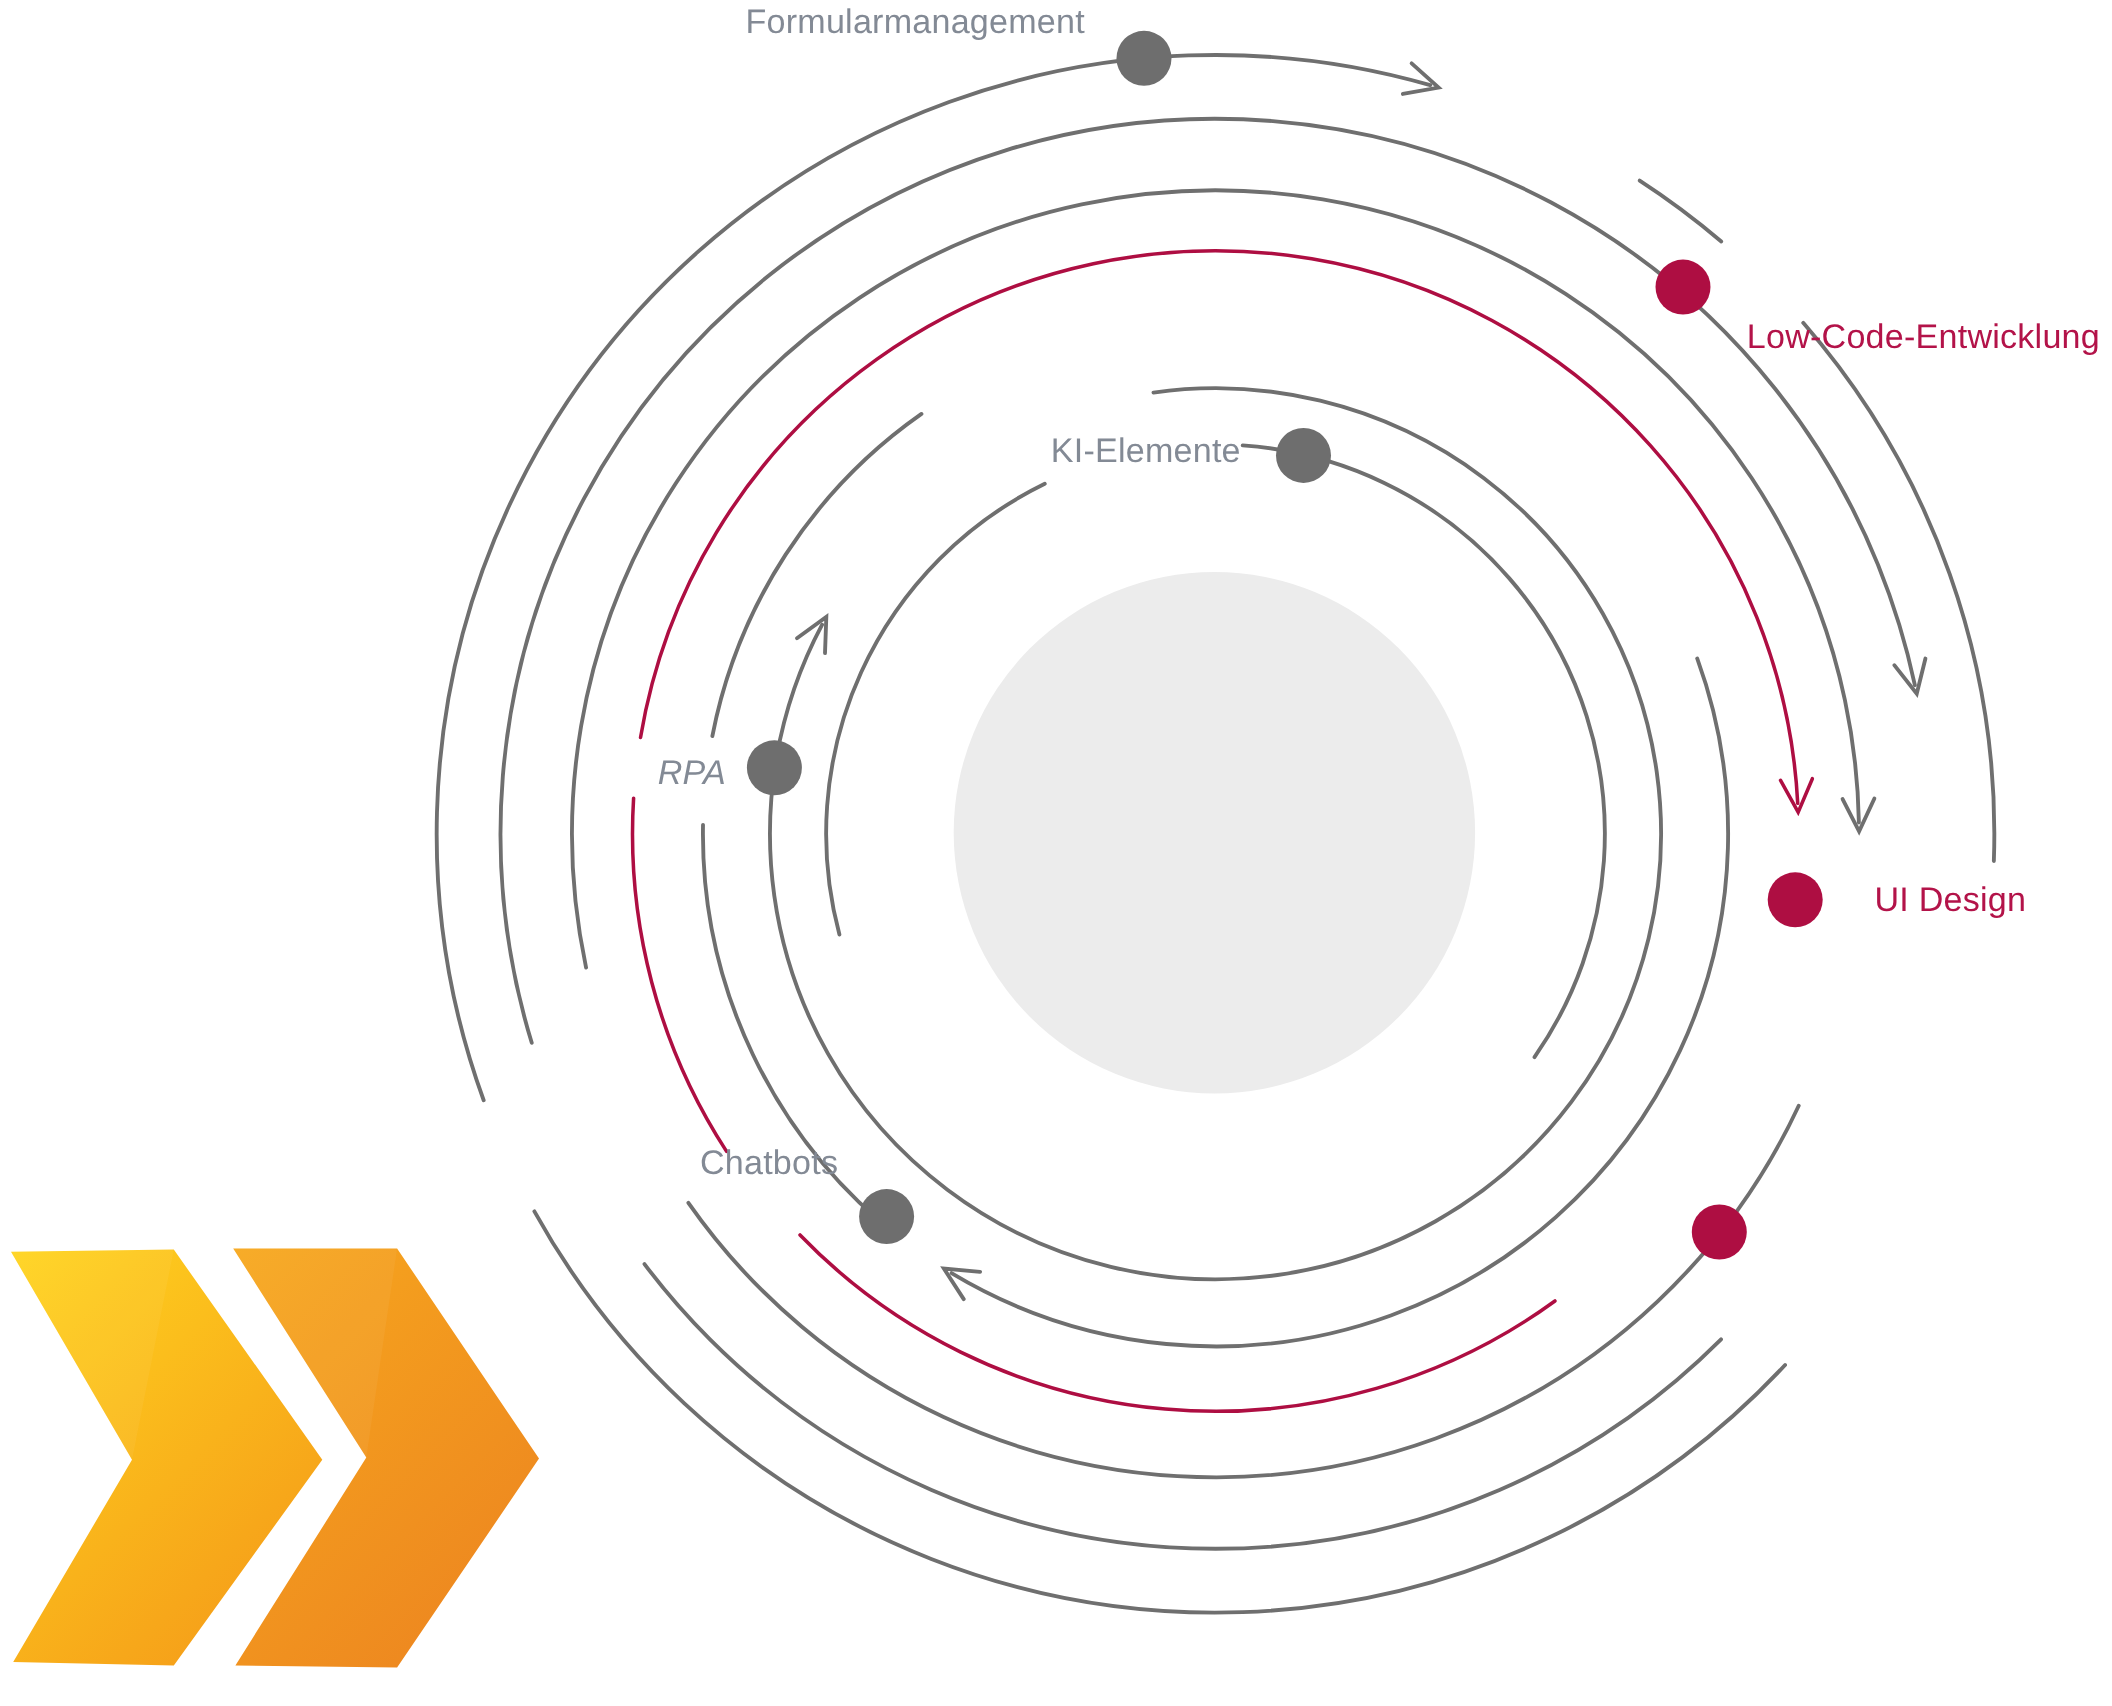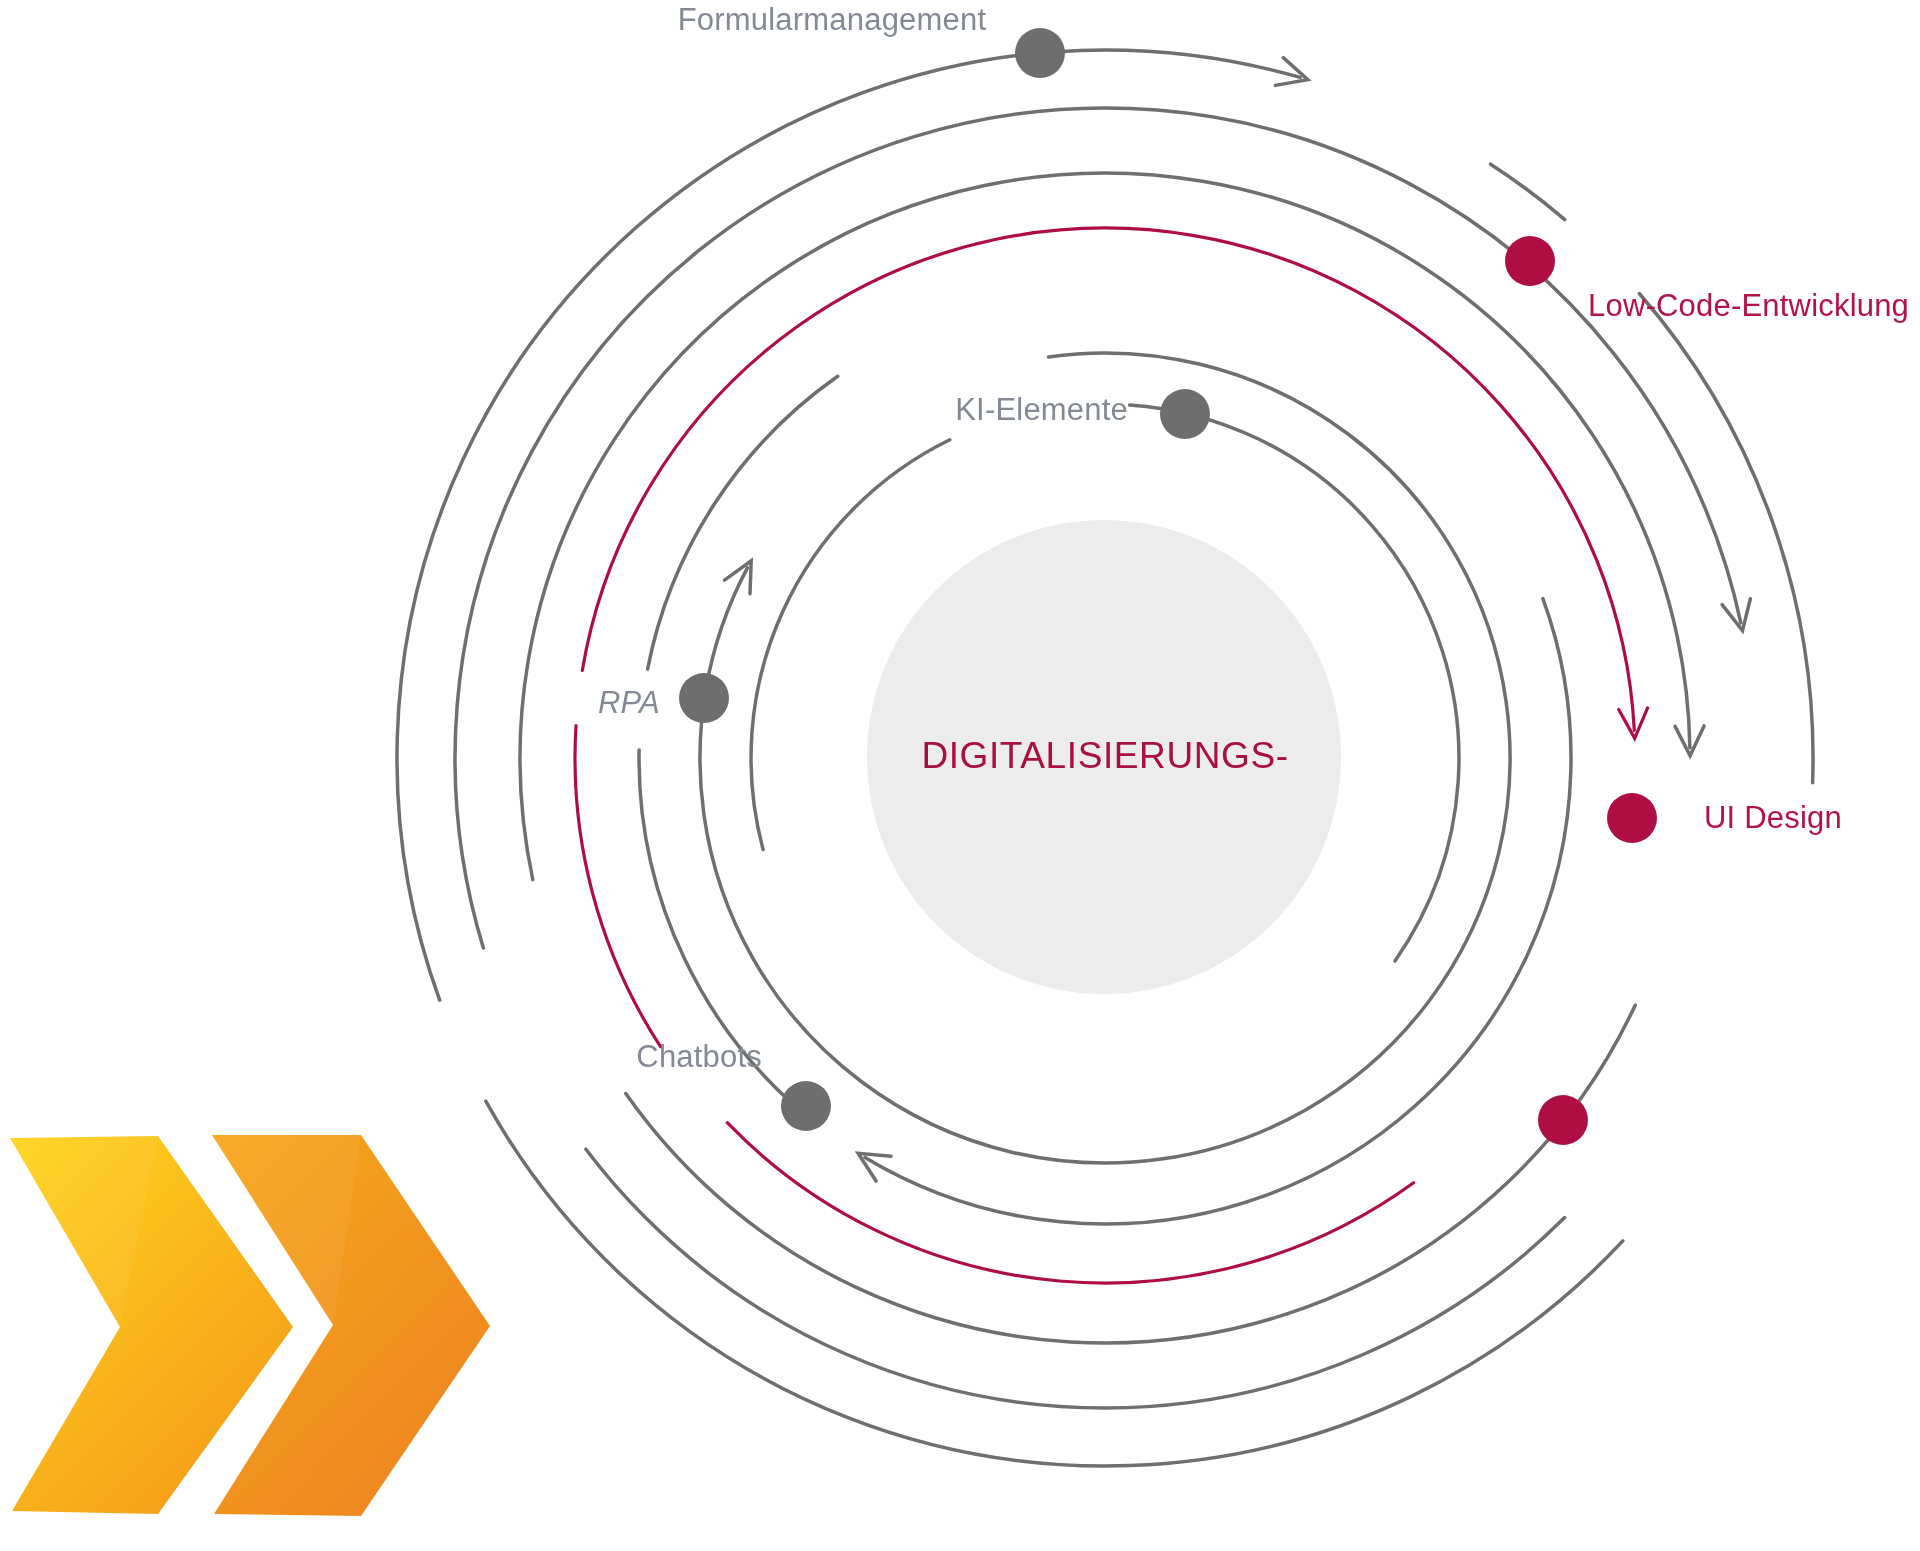--- a/index.html
+++ b/index.html
@@ -122,16 +122,15 @@
   <div class="lbl gray right-mid" style="left:1128px;top:410px;">KI-Elemente</div>
 
   <div class="lbl gray right-mid" style="left:660px;top:703px;font-style:italic;">RPA</div>
 
   <div class="lbl crimson left-mid" style="left:1688px;top:818px;margin-left:16px;">UI Design</div>
 
   <div class="lbl gray right-mid" style="left:762px;top:1057px;">Chatbots</div>
 
 
   <div class="center-title">
-    <div>DIGITALISIERUNGS-</div>
   </div>
 
 </div>
 
 </body></html>

